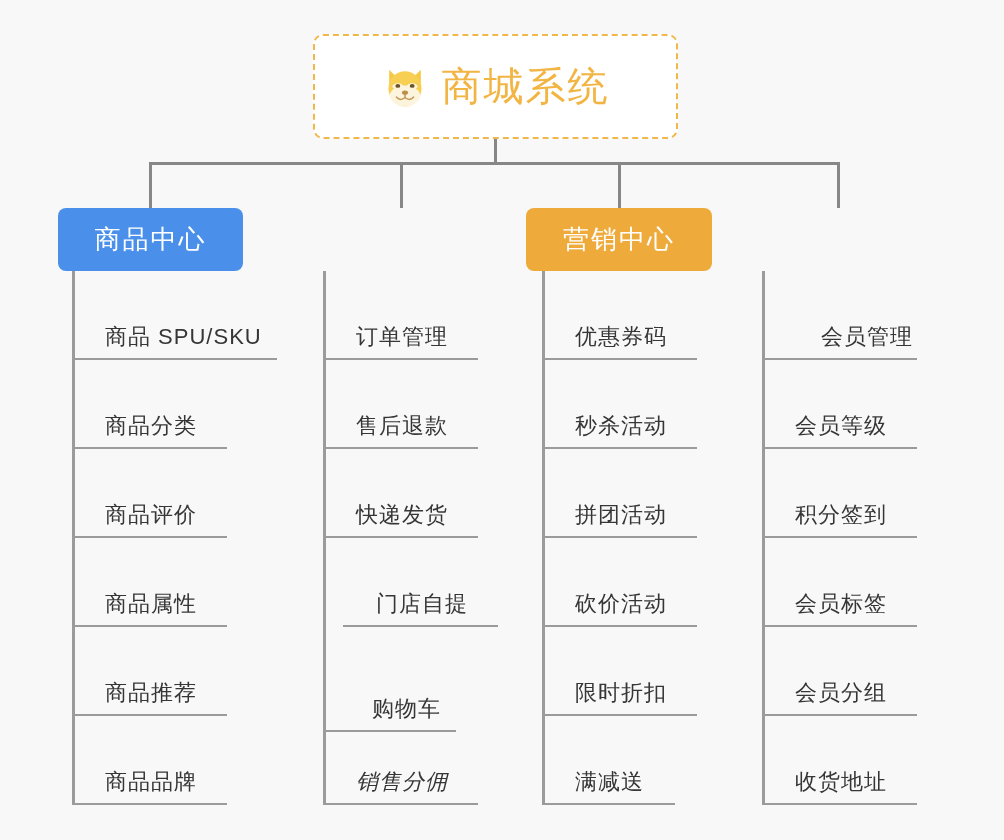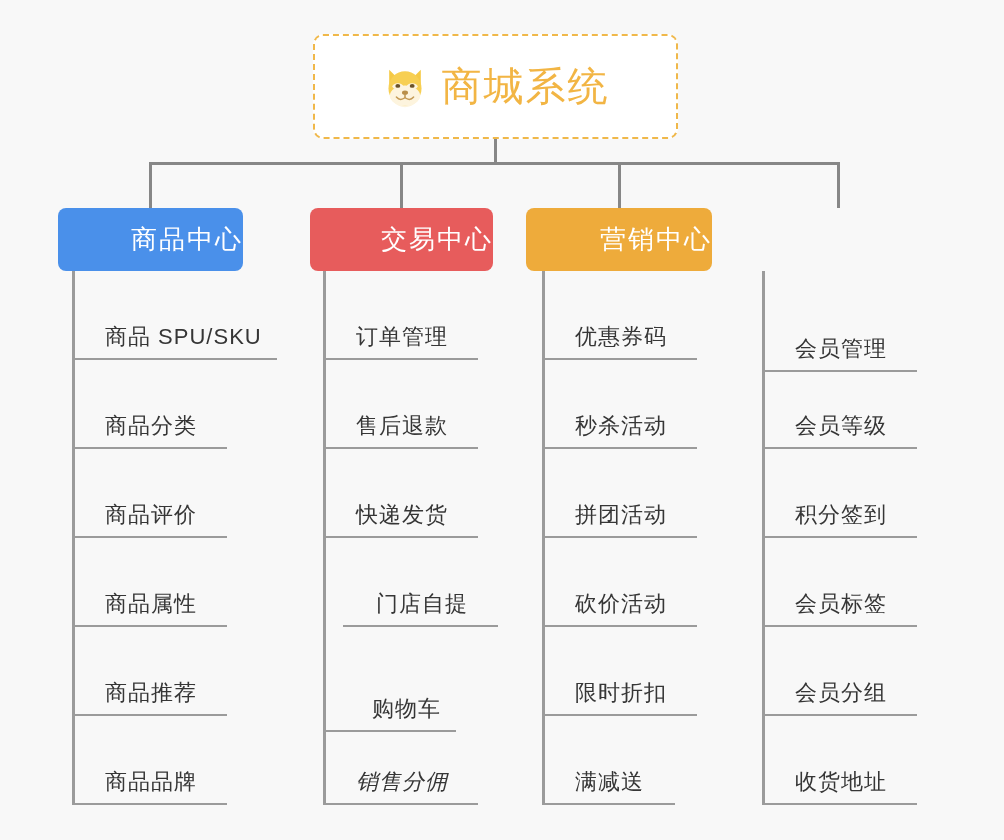--- a/index.html
+++ b/index.html
@@ -59,21 +59,21 @@
   .conn-v { width: 3px; }
   .conn-h { height: 3px; }
 
   
   .cat-box {
     position: absolute;
     height: 63px;
     border-radius: 8px;
     display: flex;
     align-items: center;
-    justify-content: flex-end;
+    justify-content: center;
     color: #ffffff;
     font-size: 26px;
     letter-spacing: 2px;
     white-space: nowrap;
   }
 
   
   .leaf-col {
     position: absolute;
     top: 271px;
@@ -134,23 +134,20 @@
   <div class="conn conn-h" style="left: 149px; top: 162px; width: 691px; background: rgb(135, 135, 135);"></div>
 
   <div class="conn conn-v" style="left: 149px; top: 162px; height: 46px; background: rgb(135, 135, 135);"></div>
   <div class="conn conn-v" style="left: 400px; top: 162px; height: 46px; background: rgb(135, 135, 135);"></div>
   <div class="conn conn-v" style="left: 618px; top: 162px; height: 46px; background: rgb(135, 135, 135);"></div>
   <div class="conn conn-v" style="left: 837px; top: 162px; height: 46px; background: rgb(135, 135, 135);"></div>
 
   <div class="cat-box" style="left: 58px; top: 208px; width: 185px; background: rgb(74, 144, 234);">
     <span>商品中心</span>
   </div>
-  <div class="cat-box" style="left: 310px; top: 208px; width: 183px; background: rgb(231, 92, 92);">
-    <span>交易中心</span>
-  </div>
   <div class="cat-box" style="left: 526px; top: 208px; width: 186px; background: rgb(238, 171, 59);">
     <span>营销中心</span>
   </div>
 
   <div class="leaf-col" style="left:72px;">
     <div class="leaf-rail" style="height:534px;"></div>
     <div class="leaf-item" style="top:0px;   width:205px;">
       <span class="leaf-label">商品 SPU/SKU</span>
       </div>
     <div class="leaf-item" style="top:89px;  width:155px;">
@@ -209,21 +206,21 @@
     <div class="leaf-item" style="top:356px; width:155px;">
       <span class="leaf-label">限时折扣</span>
       </div>
     <div class="leaf-item" style="top:445px; width:133px;">
       <span class="leaf-label">满减送</span>
       </div>
   </div>
 
   <div class="leaf-col" style="left:762px;">
     <div class="leaf-rail" style="height:534px;"></div>
-    <div class="leaf-item" style="top:12px;   width:155px;">
+    <div class="leaf-item" style="top:0px;   width:155px;padding-left:26px;">
       <span class="leaf-label">会员管理</span>
       </div>
     <div class="leaf-item" style="top:89px;  width:155px;">
       <span class="leaf-label">会员等级</span>
       </div>
     <div class="leaf-item" style="top:178px; width:155px;">
       <span class="leaf-label">积分签到</span>
       </div>
     <div class="leaf-item" style="top:267px; width:155px;">
       <span class="leaf-label">会员标签</span>

